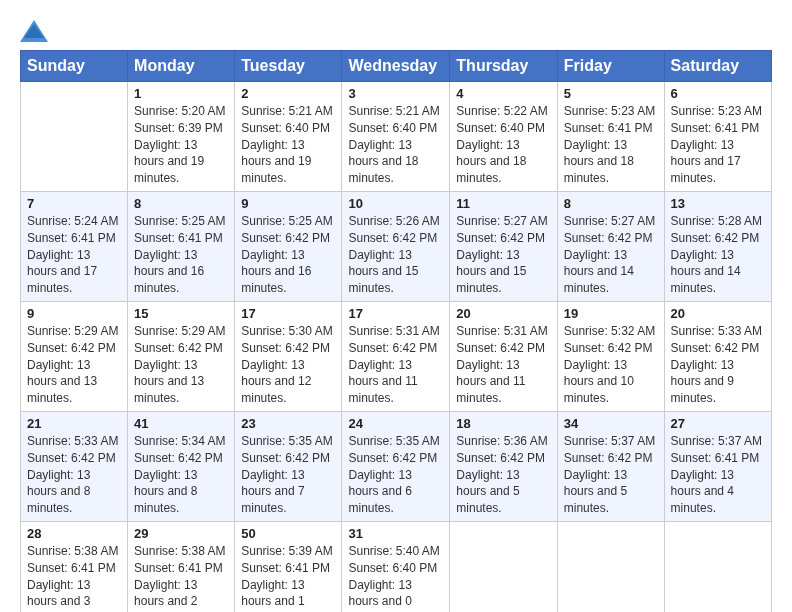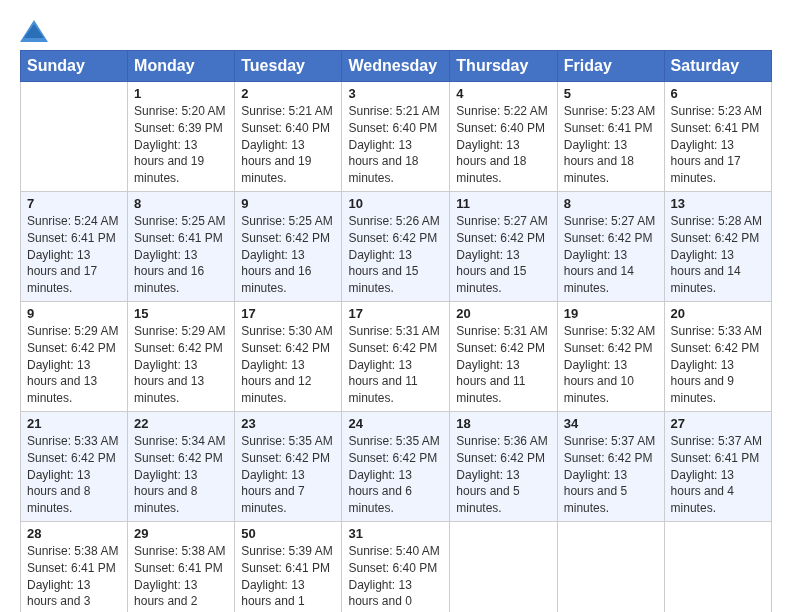--- a/index.html
+++ b/index.html
@@ -209,21 +209,21 @@
           <div class="day-number">20</div>
           <div class="day-info">Sunrise: 5:33 AM<br>Sunset: 6:42 PM<br>Daylight: 13 hours and 9 minutes.</div>
         </td>
       </tr>
       <tr>
         <td>
           <div class="day-number">21</div>
           <div class="day-info">Sunrise: 5:33 AM<br>Sunset: 6:42 PM<br>Daylight: 13 hours and 8 minutes.</div>
         </td>
         <td>
-          <div class="day-number">22</div>
+          <div class="day-number">41</div>
           <div class="day-info">Sunrise: 5:34 AM<br>Sunset: 6:42 PM<br>Daylight: 13 hours and 8 minutes.</div>
         </td>
         <td>
           <div class="day-number">23</div>
           <div class="day-info">Sunrise: 5:35 AM<br>Sunset: 6:42 PM<br>Daylight: 13 hours and 7 minutes.</div>
         </td>
         <td>
           <div class="day-number">24</div>
           <div class="day-info">Sunrise: 5:35 AM<br>Sunset: 6:42 PM<br>Daylight: 13 hours and 6 minutes.</div>
         </td>

